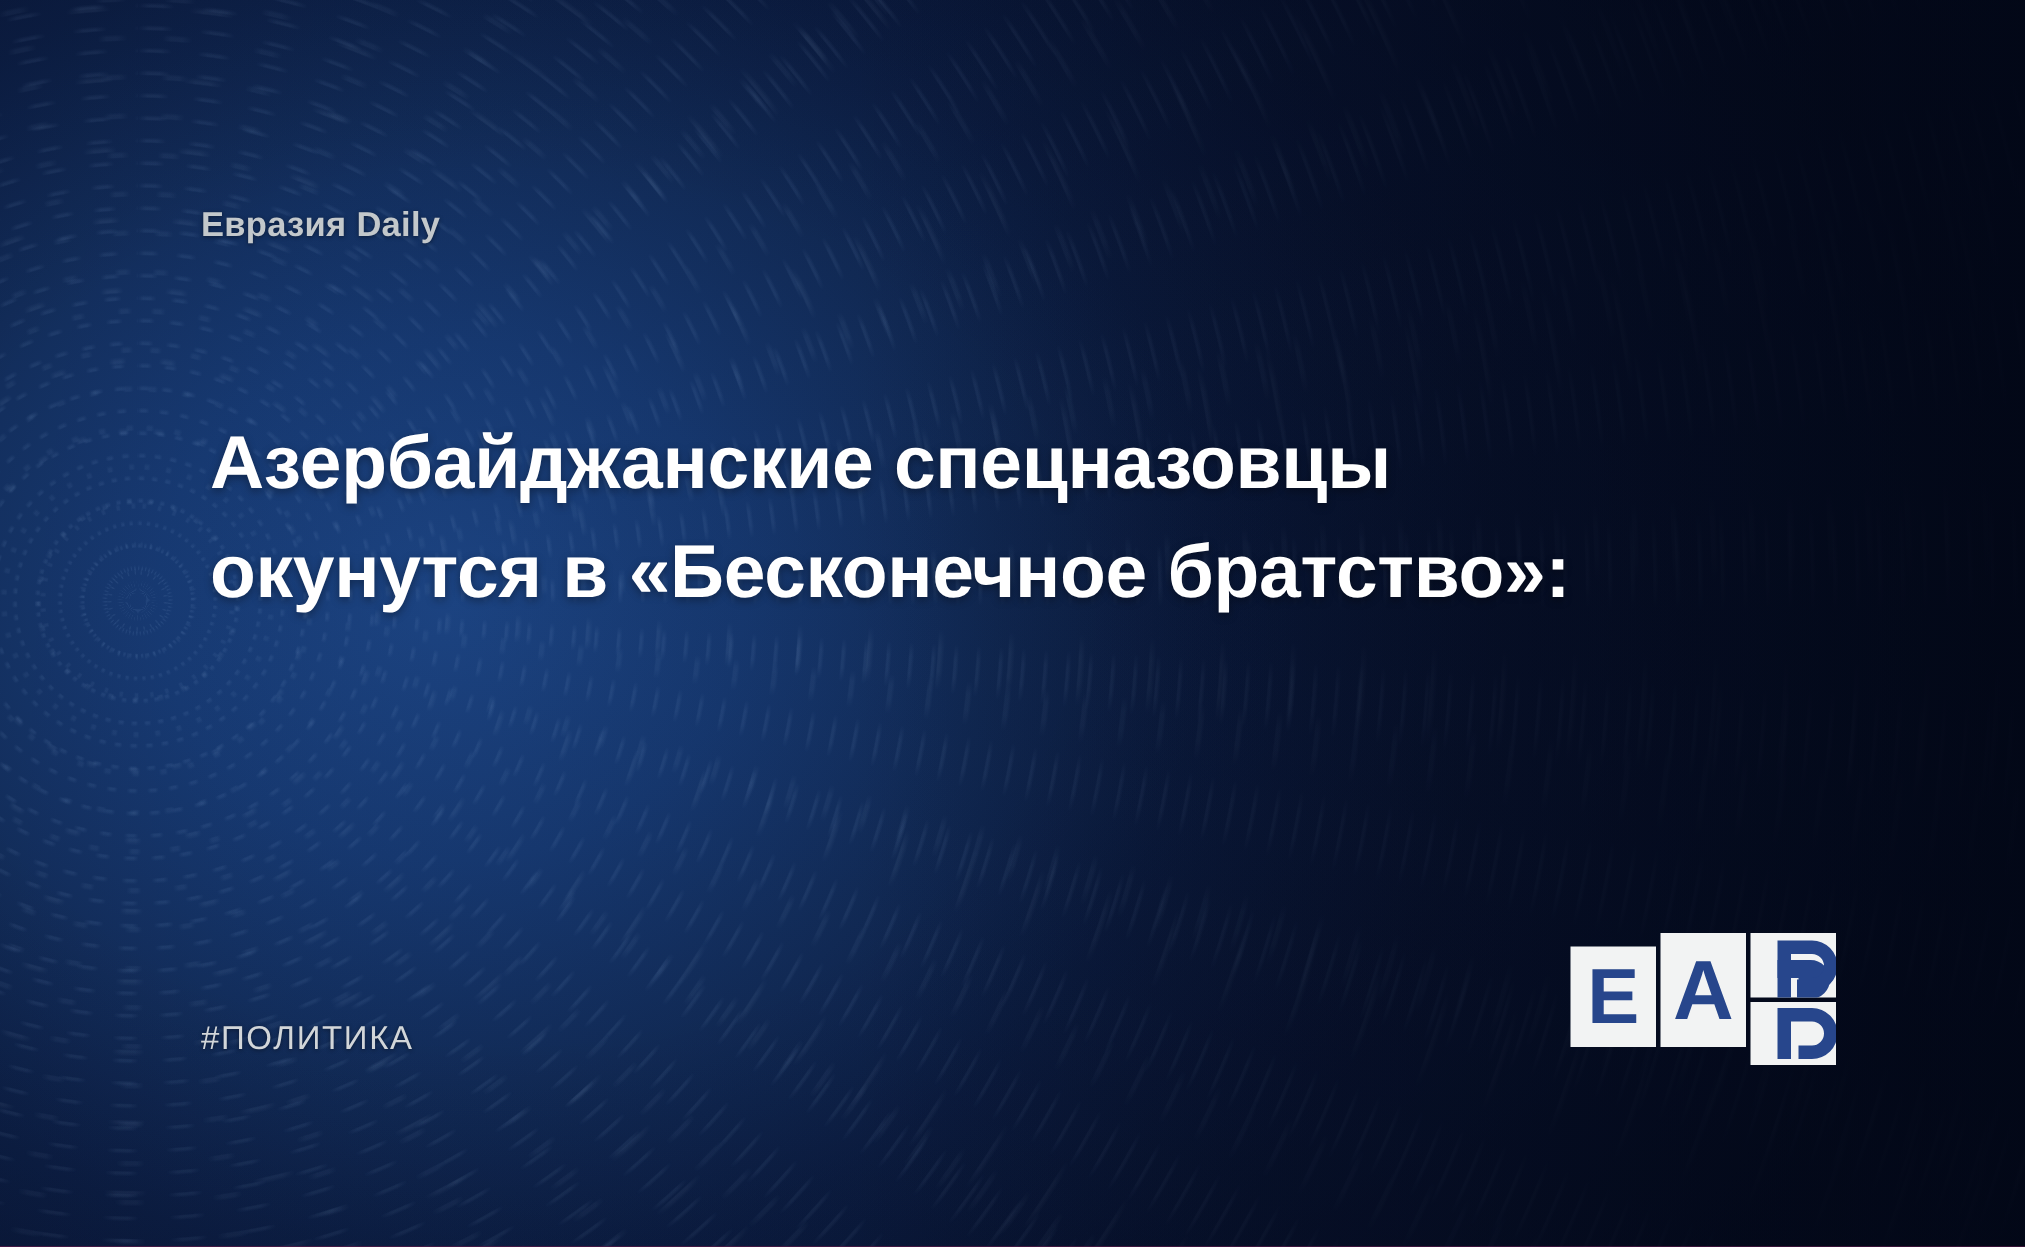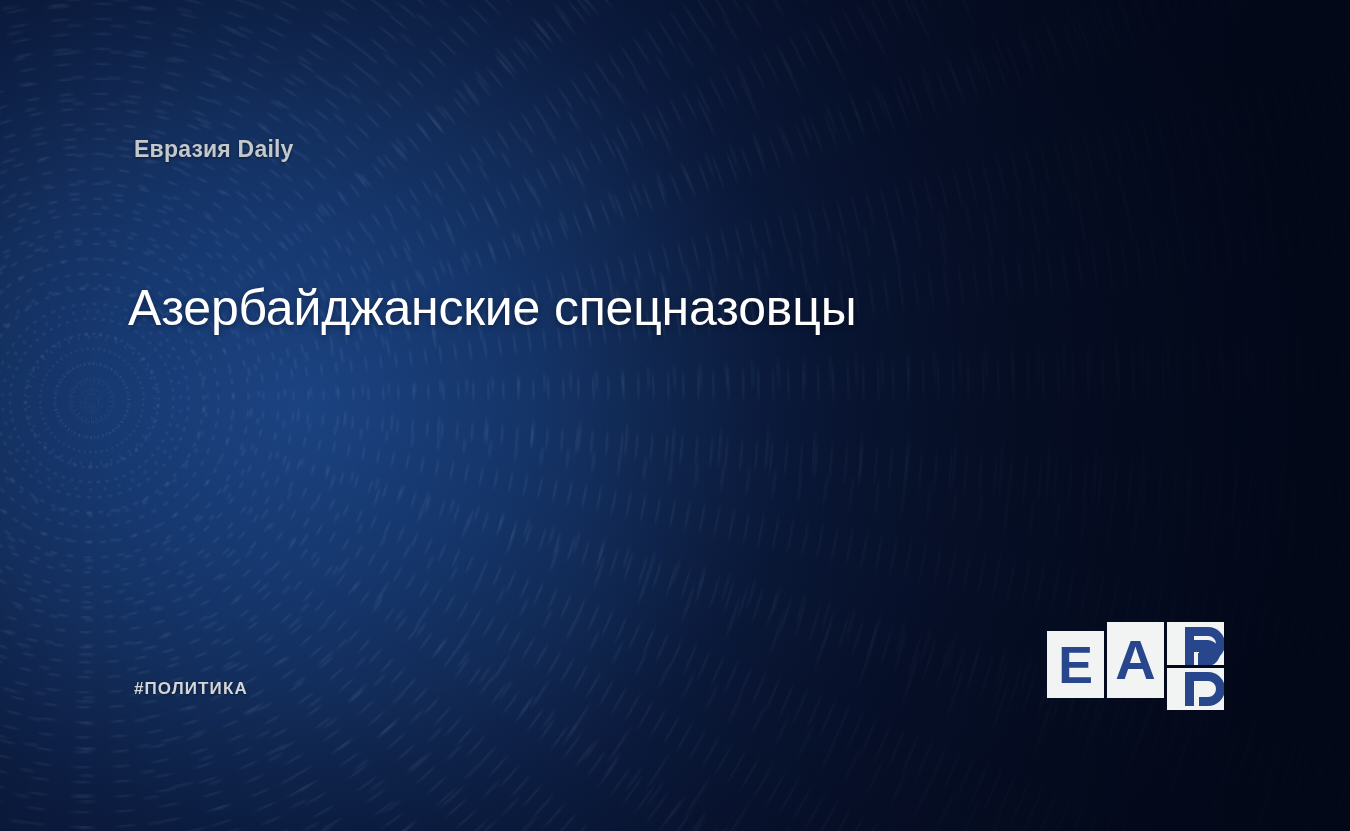--- a/index.html
+++ b/index.html
@@ -129,39 +129,39 @@
     font-size: 23px;
     font-weight: bold;
     color: #c3c8cb;
     letter-spacing: 0.2px;
     text-shadow: 0 1px 3px rgba(0,0,0,0.45);
     white-space: nowrap;
   }
 
   .headline {
     position: absolute;
-    left: 128px;
+    left: 140px;
     top: 272px;
     width: 1020px;
     margin: 0;
     font-size: 50px;
-    font-weight: normal;
+    font-weight: bold;
     line-height: 73px;
     color: #ffffff;
     letter-spacing: -0.2px;
     text-shadow: 0 2px 6px rgba(0,0,0,0.35);
   }
   .headline .ln { display: block; white-space: nowrap; }
 
   .tag {
     position: absolute;
     left: 134px;
     top: 679px;
-    font-size: 17px;
-    font-weight: bold;
+    font-size: 22px;
+    font-weight: normal;
     color: #d2d6d9;
     letter-spacing: 1.1px;
     text-shadow: 0 1px 3px rgba(0,0,0,0.45);
     white-space: nowrap;
   }
 
   
   .logo {
     position: absolute;
     left: 1047px;
@@ -212,20 +212,21 @@
   <div class="trail-fade"></div>
   <div class="bg-dark-right"></div>
   <div class="bg-vignette"></div>
 
   <div class="content">
 
     <div class="brand">Евразия Daily</div>
 
     <h1 class="headline">
       <span class="ln">Азербайджанские спецназовцы</span>
+      <span class="ln">окунутся в «Бесконечное братство»:</span>
     </h1>
 
     <div class="tag">#ПОЛИТИКА</div>
 
     <div class="logo">
 
       <div class="tile tile-e">
         <span class="glyph">E</span>
       </div>
 

